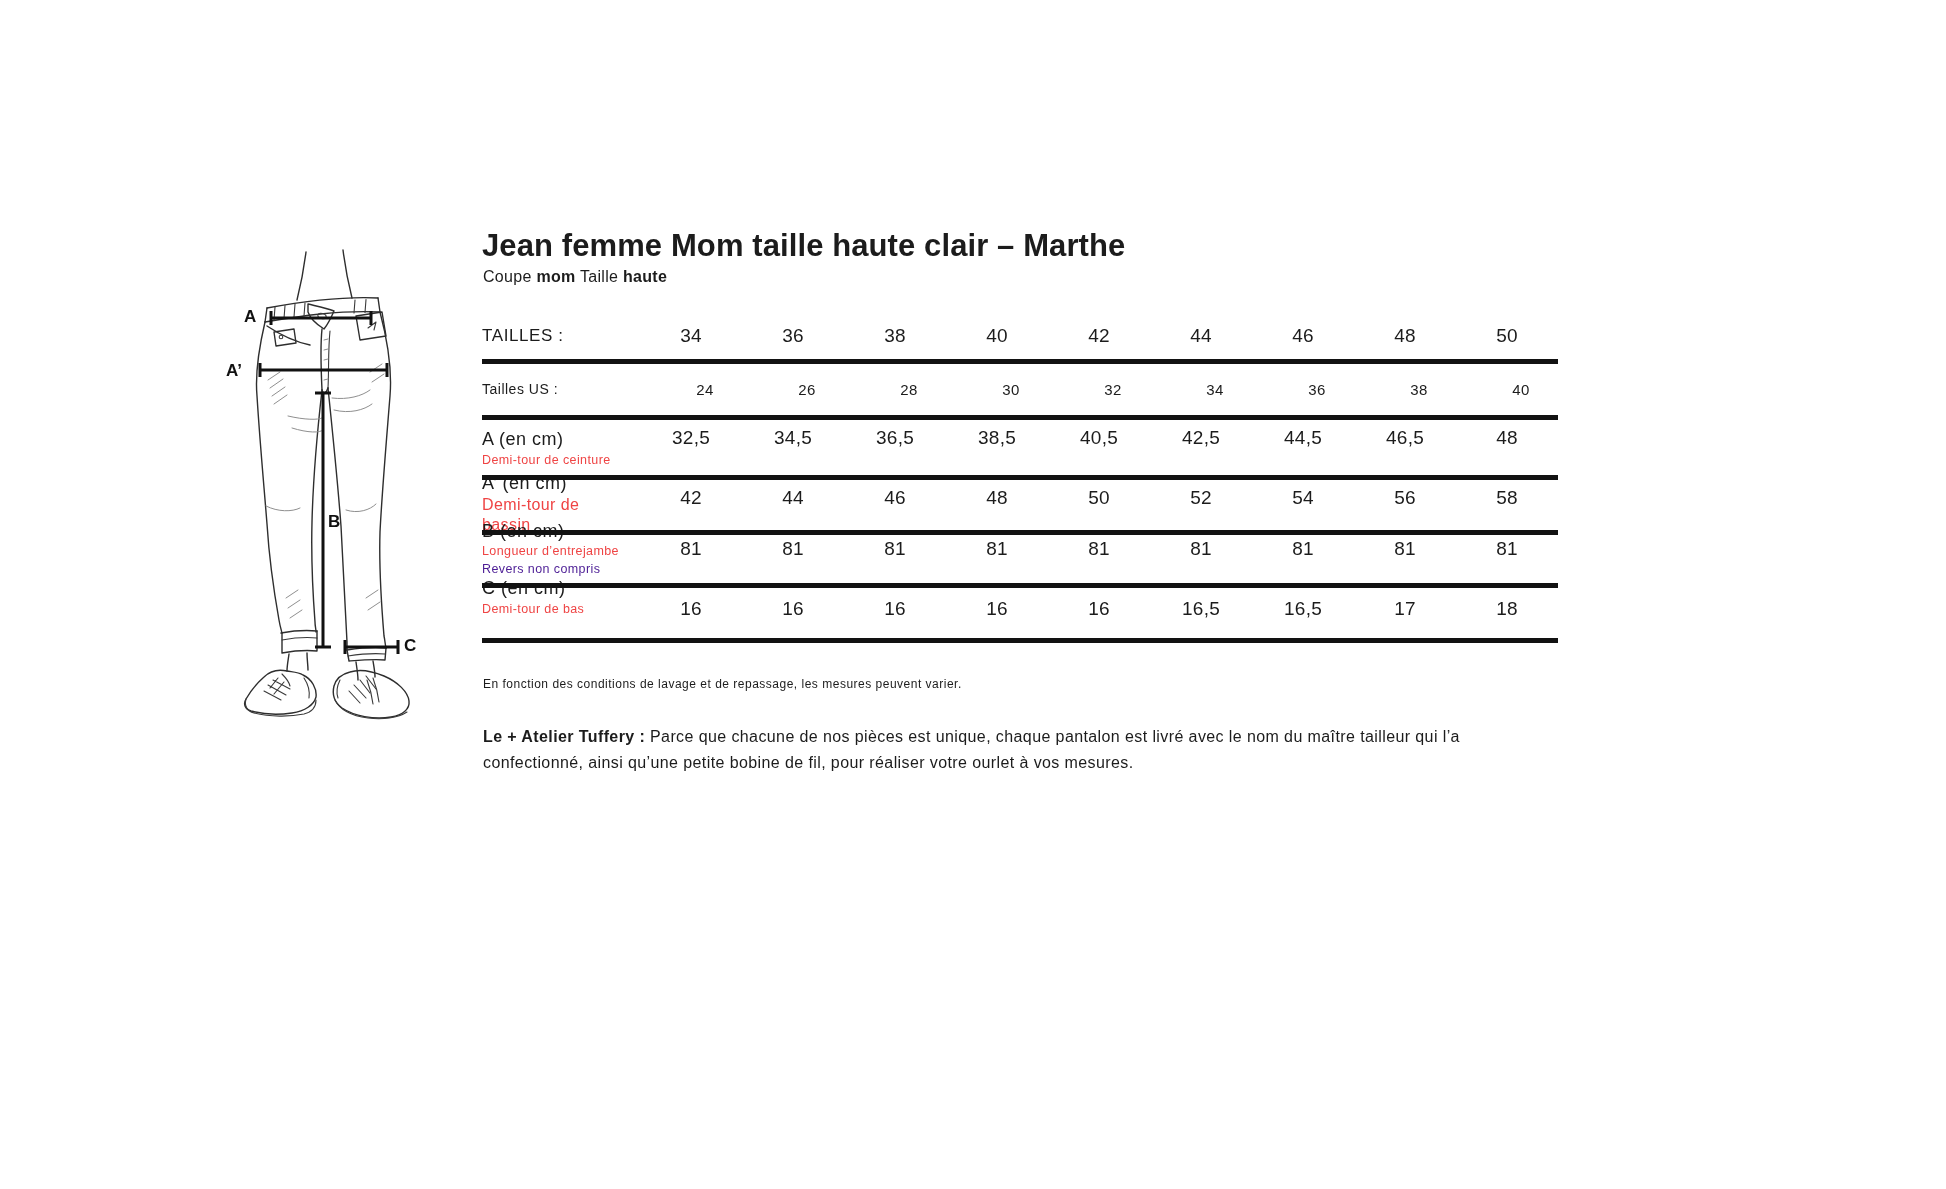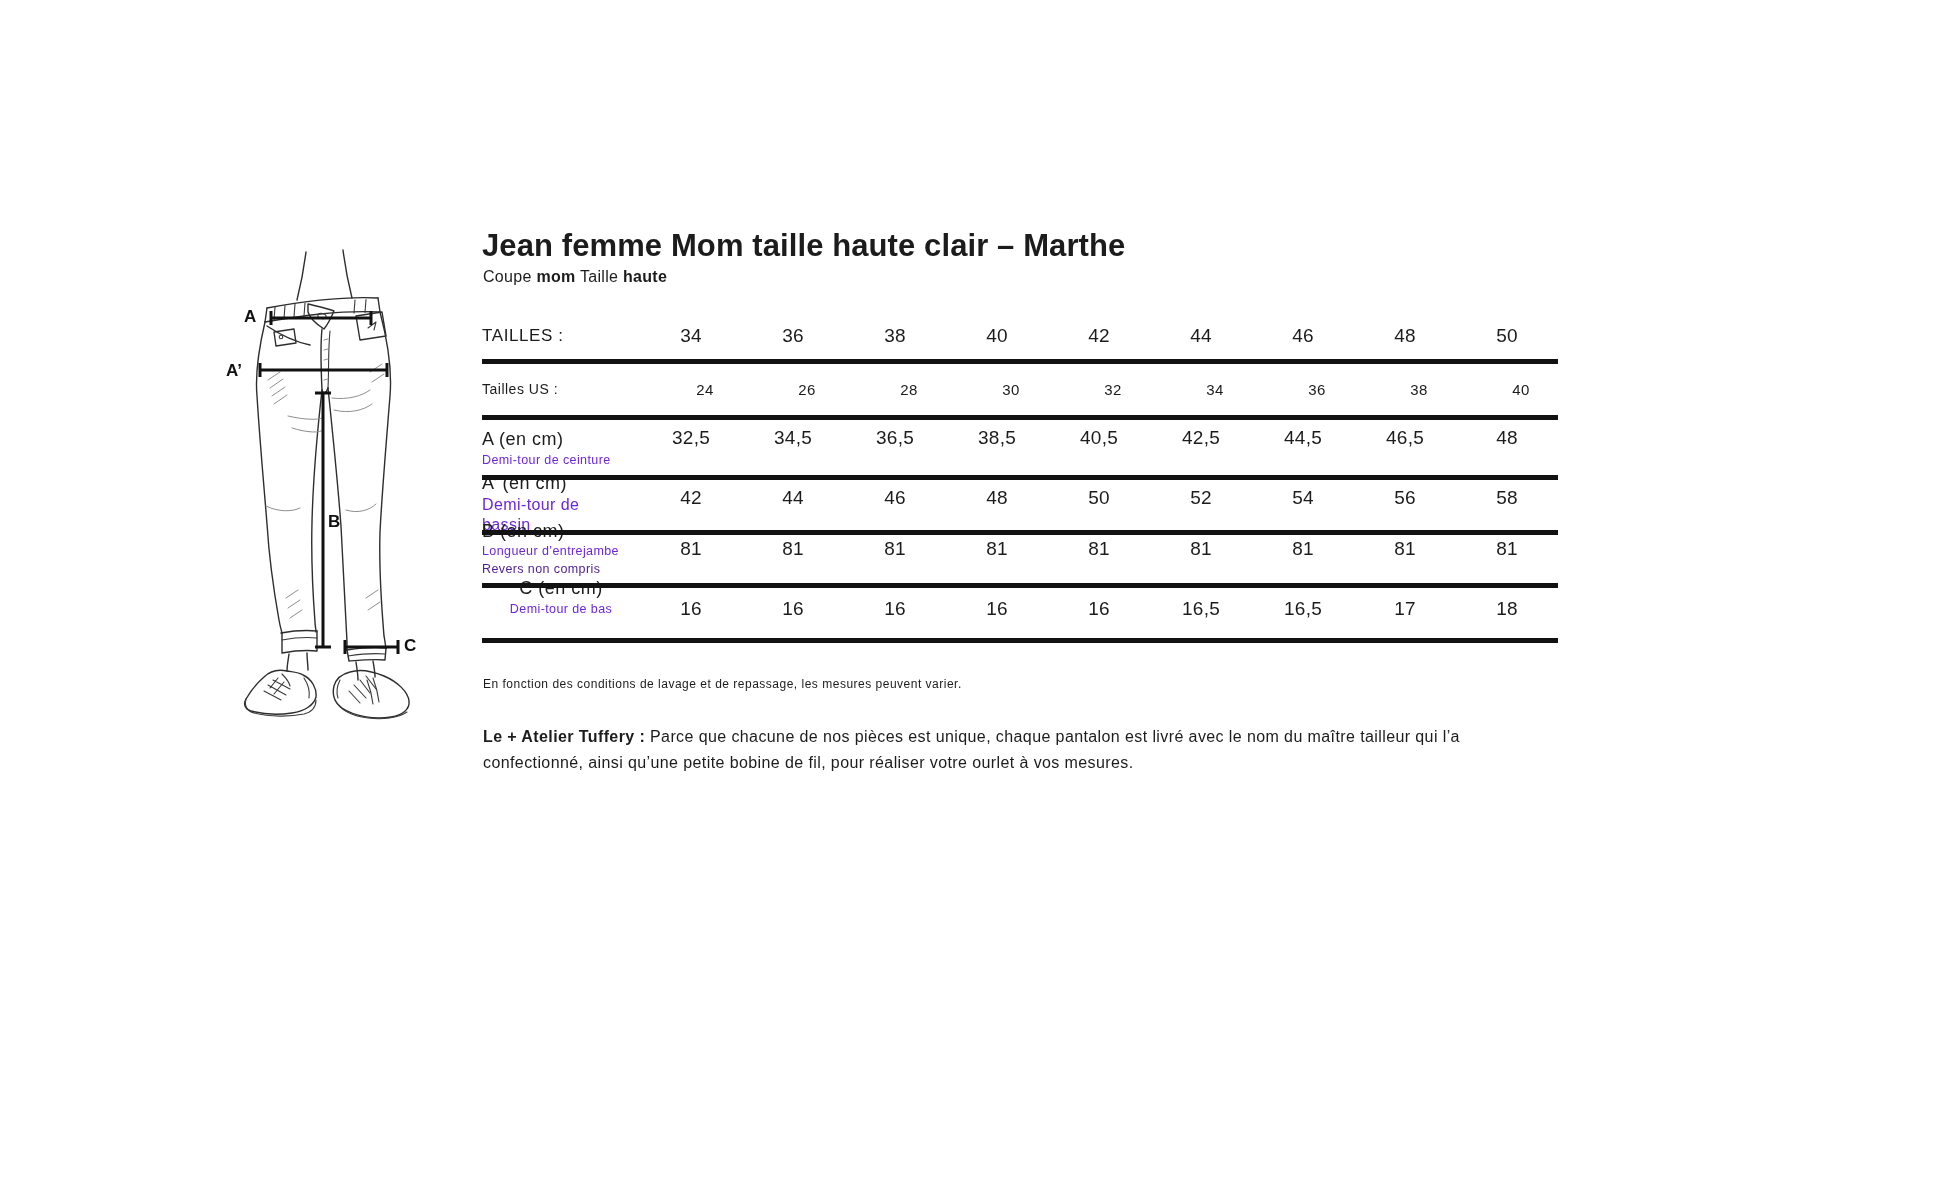--- a/index.html
+++ b/index.html
@@ -29,23 +29,23 @@
             font-size:19px; letter-spacing:0.3px; }
   .r1 { height:44px; } .r1 .t-cell { padding-bottom:12px; }
   .r1 .t-label { display:flex; align-items:center; padding-bottom:12px;
                  font-size:17px; letter-spacing:0.6px; }
   .r2 { height:56px;gap:28px; } .r2 .t-cell { padding-bottom:6px; font-size:15px; }
   .r2 .t-label { display:flex; align-items:center; padding-bottom:6px;
                  font-size:14px; letter-spacing:0.5px; }
   .r3 { height:60px; } .r3 .t-cell { padding-bottom:24px; }
   .r4 { height:47px; } .r4 .t-cell { padding-bottom:11px; }
   .r5 { height:46px; } .r5 .t-cell { padding-bottom:3px; }
-  .r6 { height:67px;text-align:center; } .r6 .t-cell { padding-top:5px; }
+  .r6 { height:67px; } .r6 .t-cell { padding-top:5px; }
   .lbl-main { font-size:18px; letter-spacing:0.5px; line-height:22px; }
-  .lbl-sub  { font-size:12.5px; letter-spacing:0.4px; line-height:14px; margin-top:3px; color:#6d28d9; }
+  .lbl-sub  { font-size:12.5px; letter-spacing:0.4px; line-height:14px; margin-top:3px; color:#ef4444; }
   .lbl-sub2 { font-size:12.5px; letter-spacing:0.4px; line-height:14px; margin-top:4px; color:#4c1d95; }
   .r3 .t-label { padding-top:8px; }
   .r4 .t-label { margin-top:-6px; }
   .r4 .lbl-main { line-height:18px; }
   .r4 .lbl-sub  { font-size:16px; line-height:20px; letter-spacing:0.4px; margin-top:3px; width:118px; }
   .r5 .t-label { margin-top:-6px; }
   .r5 .lbl-main { line-height:20px; }
   .r6 .t-label { padding-top:4px; }
   .hline { position:absolute; left:0; width:1076px; height:5px; background:#121212; }
   .hl1 { top:39px; }  .hl2 { top:95px; }  .hl3 { top:155px; }

